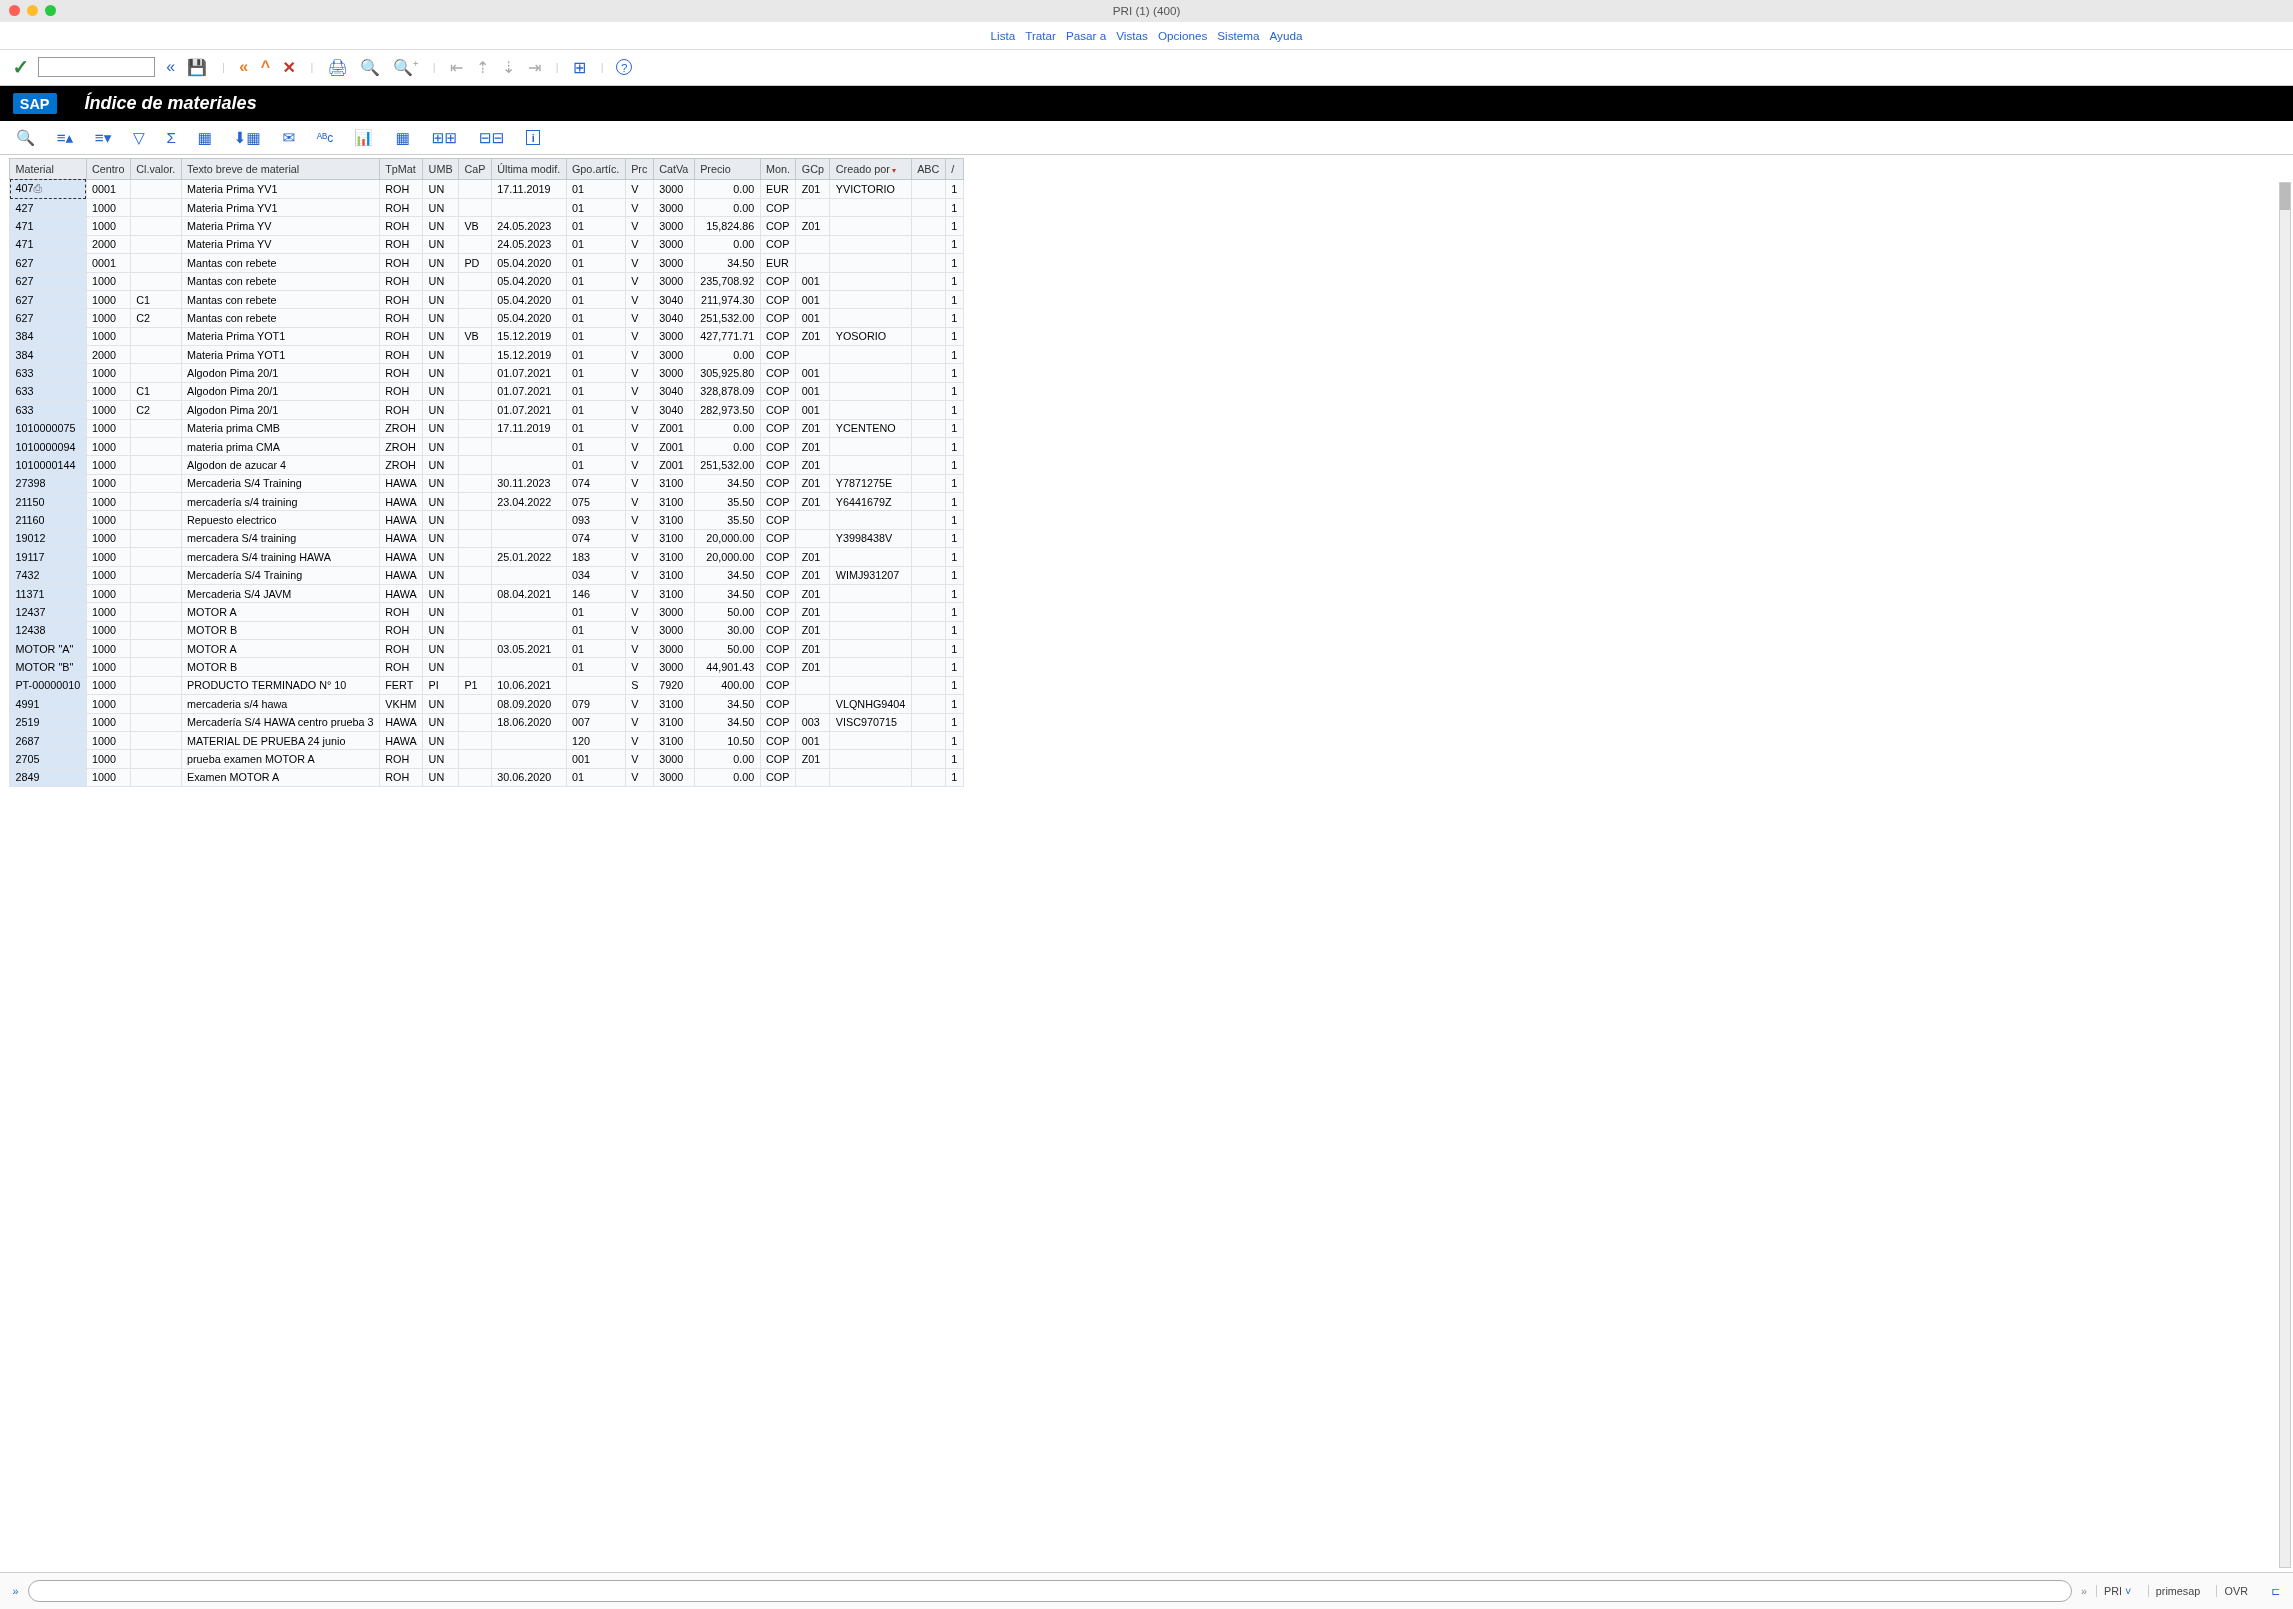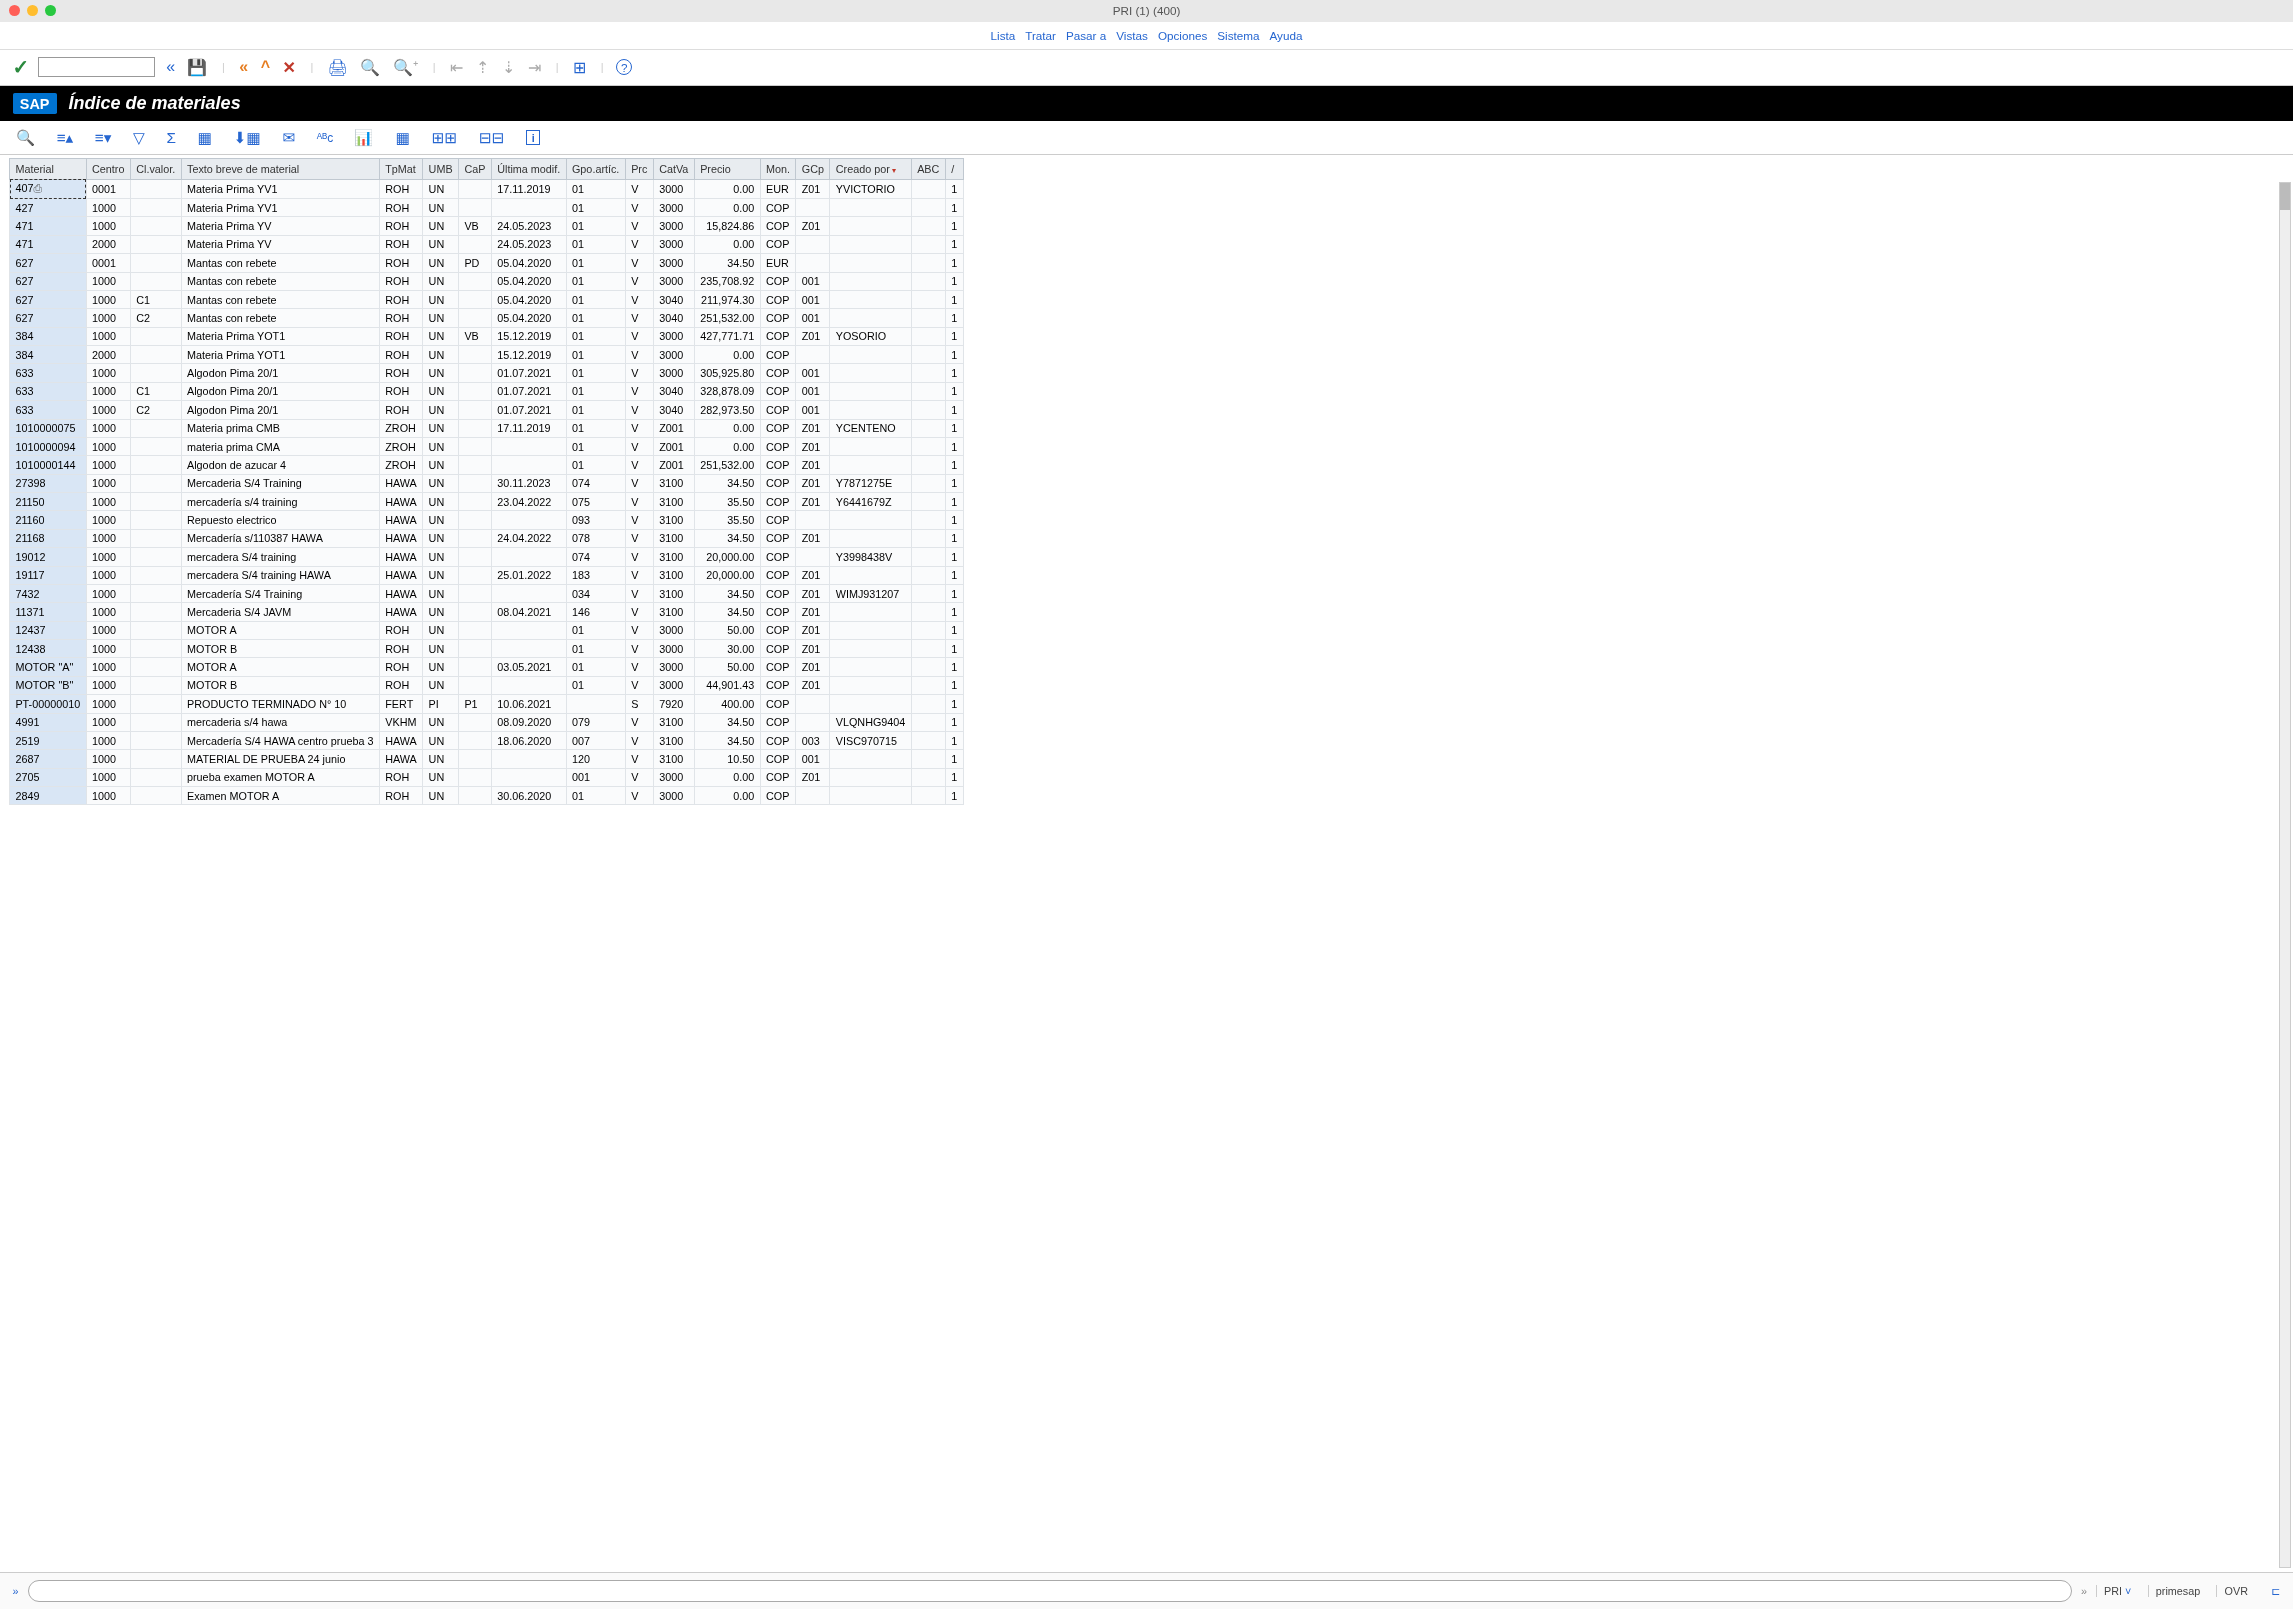--- a/index.html
+++ b/index.html
@@ -17,21 +17,21 @@
 .toolbar1 { padding: 5.4px 12.6px; display: flex; align-items: center; gap: 9px; border-bottom: 0.9px solid #ccc; }
 .toolbar1 .check-icon { color: #2b8a3e; font-size: 20px; font-weight: bold; }
 .toolbar1 input { width: 117px; height: 20px; border: 0.9px solid #999; padding: 1.8px 3.6px; }
 .toolbar1 .icon { color: #2666d0; font-size: 16px; cursor: pointer; padding: 0 1.8px; }
 .toolbar1 .icon.disabled { color: #aaa; }
 .toolbar1 .icon.orange { color: #e67e22; }
 .toolbar1 .icon.red { color: #c0392b; }
 .toolbar1 .dbl-left { color: #e67e22; font-weight: bold; }
 .header-band { background: #000000; color: #fff; padding: 7.2px 12.6px; display: flex; align-items: center; gap: 12px; }
 .sap-logo { background: #0073d0; color: #fff; font-weight: bold; padding: 2.7px 7.2px; font-size: 14.4px; border-radius: 1.8px; }
-.header-band h1 { font-size: 18px; font-style: italic; font-weight: bold; }
+.header-band h1 { font-size: 18px; font-style: italic; font-weight: bold; margin-left: 16px; }
 .toolbar2 { padding: 7.2px 16px; display: flex; gap: 21.6px; border-bottom: 0.9px solid #ccc; align-items: center; }
 .toolbar2 .icon { color: #2666d0; font-size: 15.3px; cursor: pointer; }
 .grid-wrap { flex: 1; overflow: auto; padding: 3.6px 9px; position: relative; }
 table { border-collapse: collapse; background: #f9a8d4; font-size: 10.8px; }
 th { background: #e8ecf0; border: 0.9px solid #c0c8d0; padding: 3.6px 5.4px; text-align: left; font-weight: normal; color: #333; white-space: nowrap; position: sticky; top: 0; }
 td { border: 0.9px solid #e0e4e8; padding: 2.7px 5.4px; white-space: nowrap; background: #fafbfc; }
 td.keycol { background: #d9e6f5; }
 td.num { text-align: right; }
 .selected td.keycol { outline: 0.9px dashed #333; outline-offset: -1.8px; margin-top: 8px; }
 .vscroll { position: absolute; right: 1.8px; top: 27px; width: 12.6px; bottom: 3.6px; background: #eee; border: 0.9px solid #ccc; }
@@ -491,39 +491,20 @@
             <td>V</td>
             <td>3100</td>
             <td class="num">35.50</td>
             <td>COP</td>
             <td></td>
             <td></td>
             <td></td>
             <td class="num">1</td>
           </tr>
           <tr>
-            <td class="keycol">21168</td>
-            <td>1000</td>
-            <td></td>
-            <td>Mercadería s/110387 HAWA</td>
-            <td>HAWA</td>
-            <td>UN</td>
-            <td></td>
-            <td>24.04.2022</td>
-            <td>078</td>
-            <td>V</td>
-            <td>3100</td>
-            <td class="num">34.50</td>
-            <td>COP</td>
-            <td>Z01</td>
-            <td></td>
-            <td></td>
-            <td class="num">1</td>
-          </tr>
-          <tr>
             <td class="keycol">19012</td>
             <td>1000</td>
             <td></td>
             <td>mercadera S/4 training</td>
             <td>HAWA</td>
             <td>UN</td>
             <td></td>
             <td></td>
             <td>074</td>
             <td>V</td>

